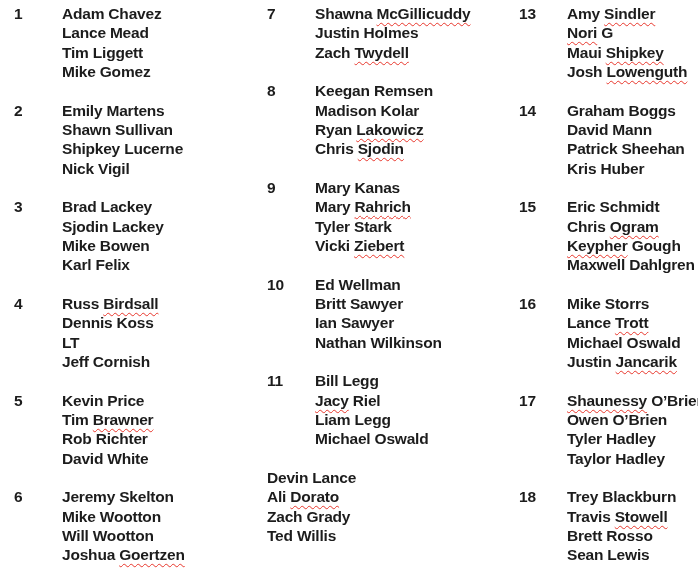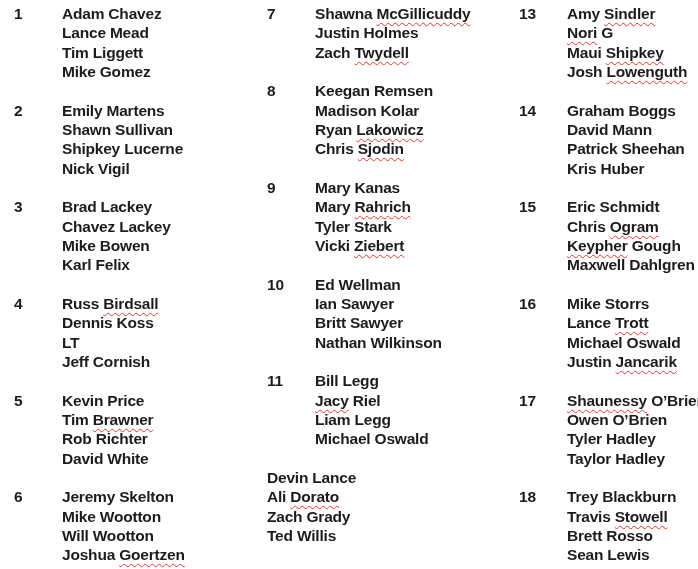--- a/index.html
+++ b/index.html
@@ -75,21 +75,21 @@
           <div class="name-line">Emily Martens</div>
           <div class="name-line">Shawn Sullivan</div>
           <div class="name-line">Shipkey Lucerne</div>
           <div class="name-line">Nick Vigil</div>
         </div>
       </div>
       <div class="group">
         <div class="num">3</div>
         <div class="names">
           <div class="name-line">Brad Lackey</div>
-          <div class="name-line">Chavez Lackey</div>
+          <div class="name-line">Sjodin Lackey</div>
           <div class="name-line">Mike Bowen</div>
           <div class="name-line">Karl Felix</div>
         </div>
       </div>
       <div class="group">
         <div class="num">4</div>
         <div class="names">
           <div class="name-line">Russ <span class="misspelled">Birdsall</span></div>
           <div class="name-line">Dennis Koss</div>
           <div class="name-line">LT</div>
@@ -139,22 +139,22 @@
           <div class="name-line">Mary Kanas</div>
           <div class="name-line">Mary <span class="misspelled">Rahrich</span></div>
           <div class="name-line">Tyler Stark</div>
           <div class="name-line">Vicki <span class="misspelled">Ziebert</span></div>
         </div>
       </div>
       <div class="group">
         <div class="num">10</div>
         <div class="names">
           <div class="name-line">Ed Wellman</div>
+          <div class="name-line">Britt Sawyer</div>
           <div class="name-line">Ian Sawyer</div>
-          <div class="name-line">Britt Sawyer</div>
           <div class="name-line">Nathan Wilkinson</div>
         </div>
       </div>
       <div class="group">
         <div class="num">11</div>
         <div class="names">
           <div class="name-line">Bill Legg</div>
           <div class="name-line"><span class="misspelled">Jacy</span> Riel</div>
           <div class="name-line">Liam Legg</div>
           <div class="name-line">Michael Oswald</div>

